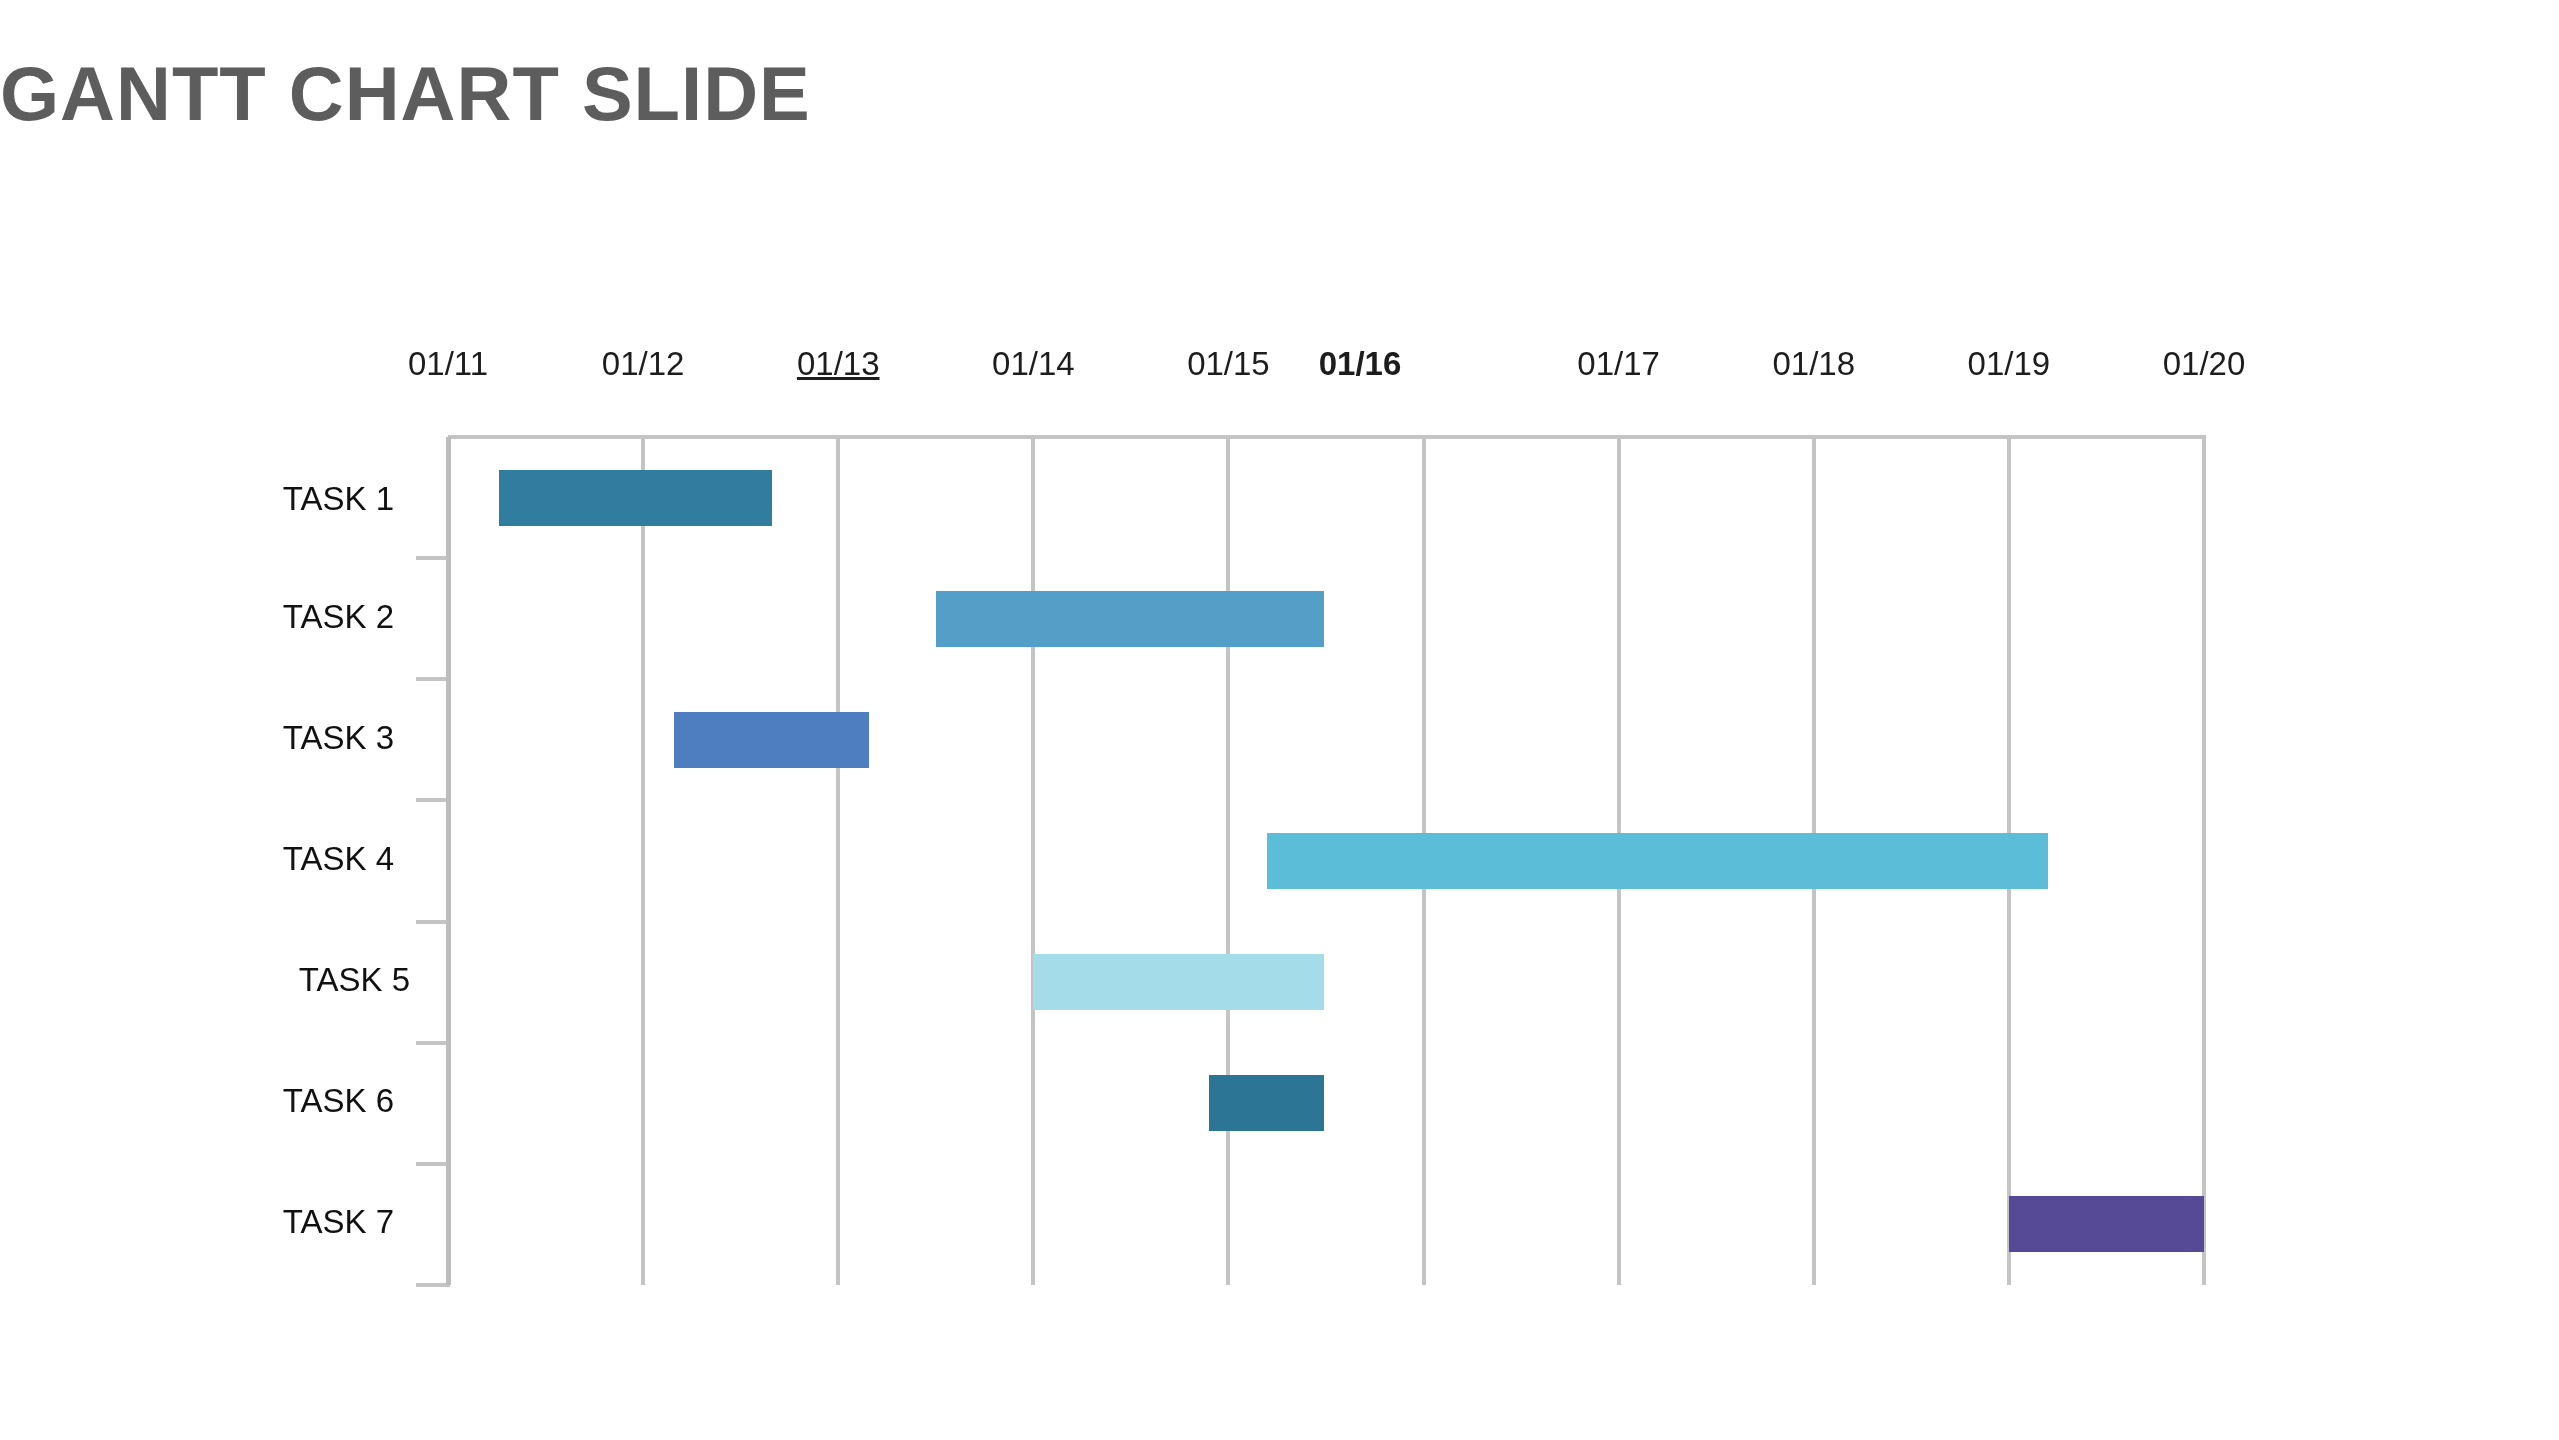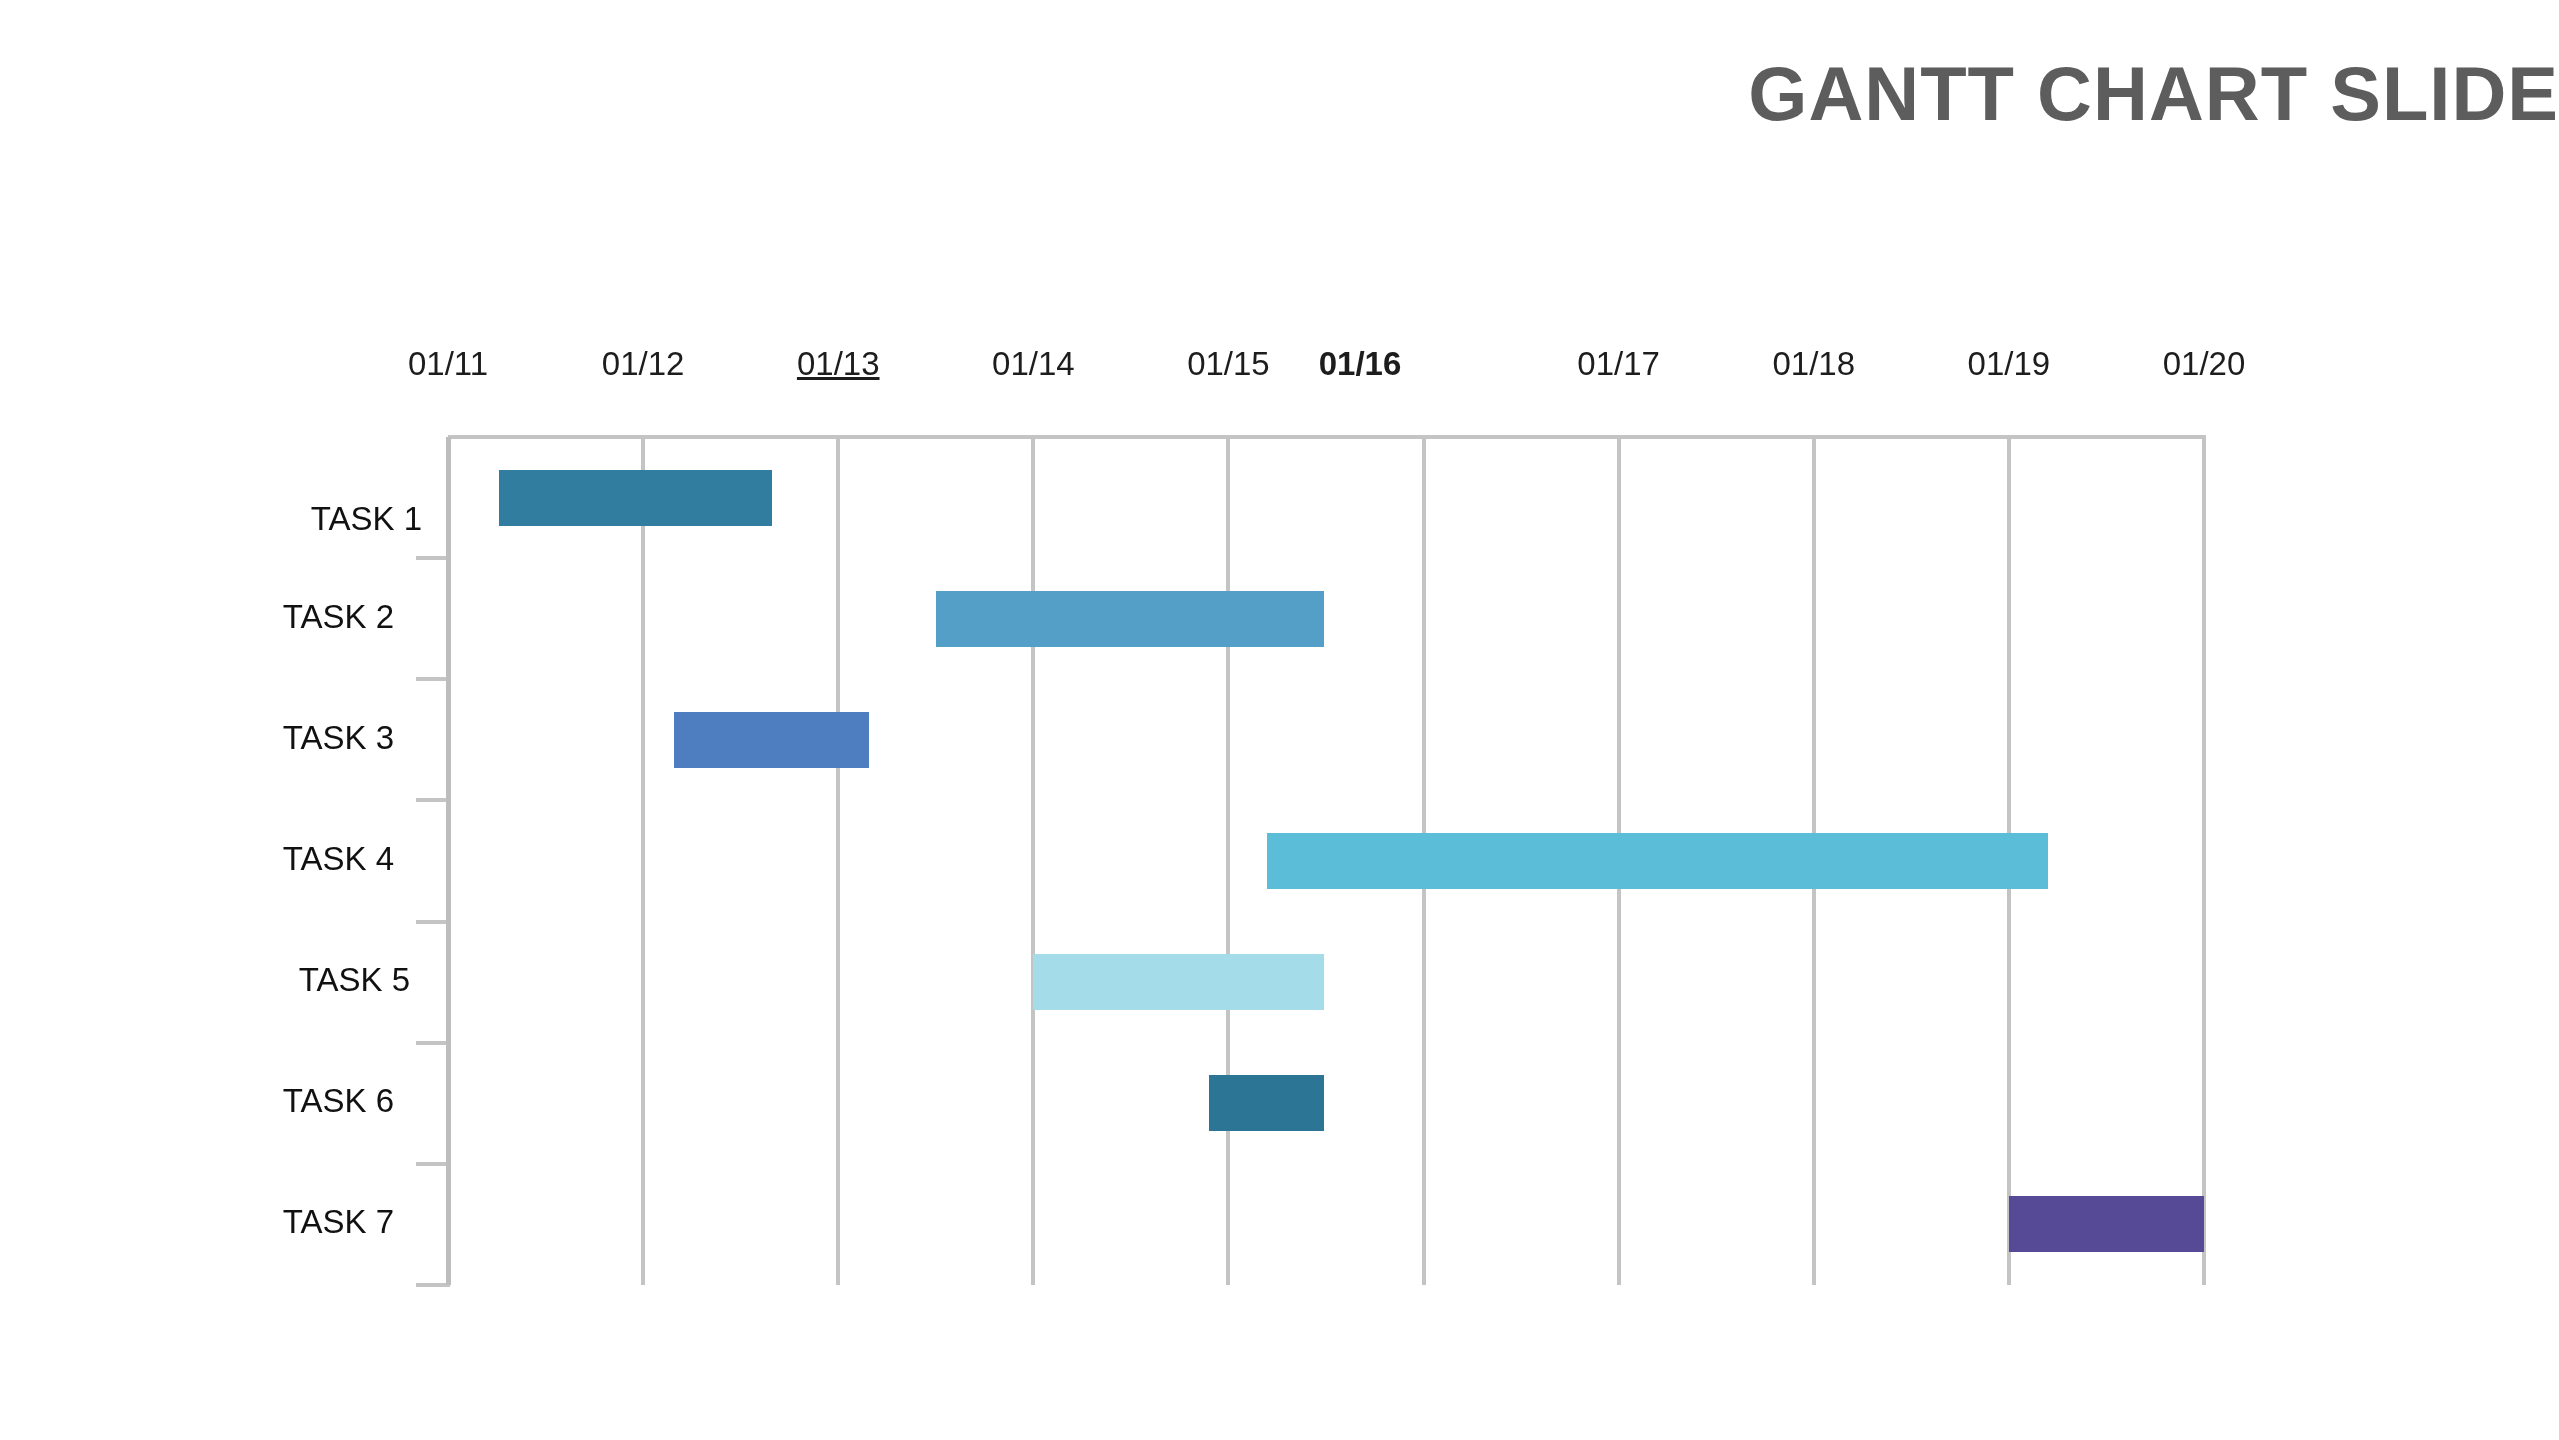--- a/index.html
+++ b/index.html
@@ -21,21 +21,21 @@
     height: 1440px;
     background: #ffffff;
   }
 
   
   #header {
     position: absolute;
     left: 0;
     top: 54px;
     width: 2559px;
-    text-align: right;
+    text-align: left;
   }
   #slide-title {
     font-size: 76px;
     font-weight: bold;
     color: #5d5d5d;
     letter-spacing: 1px;
     line-height: 1.06;
     margin: 0;
     font-family: "Liberation Sans", sans-serif;
   }
@@ -159,21 +159,21 @@
         <div class="tickmark" style="top: 556.143px;"></div>
         <div class="tickmark" style="top: 677.286px;"></div>
         <div class="tickmark" style="top: 798.429px;"></div>
         <div class="tickmark" style="top: 919.571px;"></div>
         <div class="tickmark" style="top: 1040.71px;"></div>
         <div class="tickmark" style="top: 1161.86px;"></div>
         <div class="tickmark" style="top: 1283px;"></div>
       </div>
 
     <div id="task-labels">
-        <div class="task-label" style="top: 500px; margin-left: 28px;">TASK 1</div>
+        <div class="task-label" style="top: 480px;">TASK 1</div>
         <div class="task-label" style="top: 597.714px;">TASK 2</div>
         <div class="task-label" style="top: 718.857px;">TASK 3</div>
         <div class="task-label" style="top: 840px;">TASK 4</div>
         <div class="task-label" style="top: 961.143px; padding-left: 16px;">TASK 5</div>
         <div class="task-label" style="top: 1082.29px;">TASK 6</div>
         <div class="task-label" style="top: 1203.43px;">TASK 7</div>
       </div>
 
     <div id="plot-area">
       <div id="gridlines">

